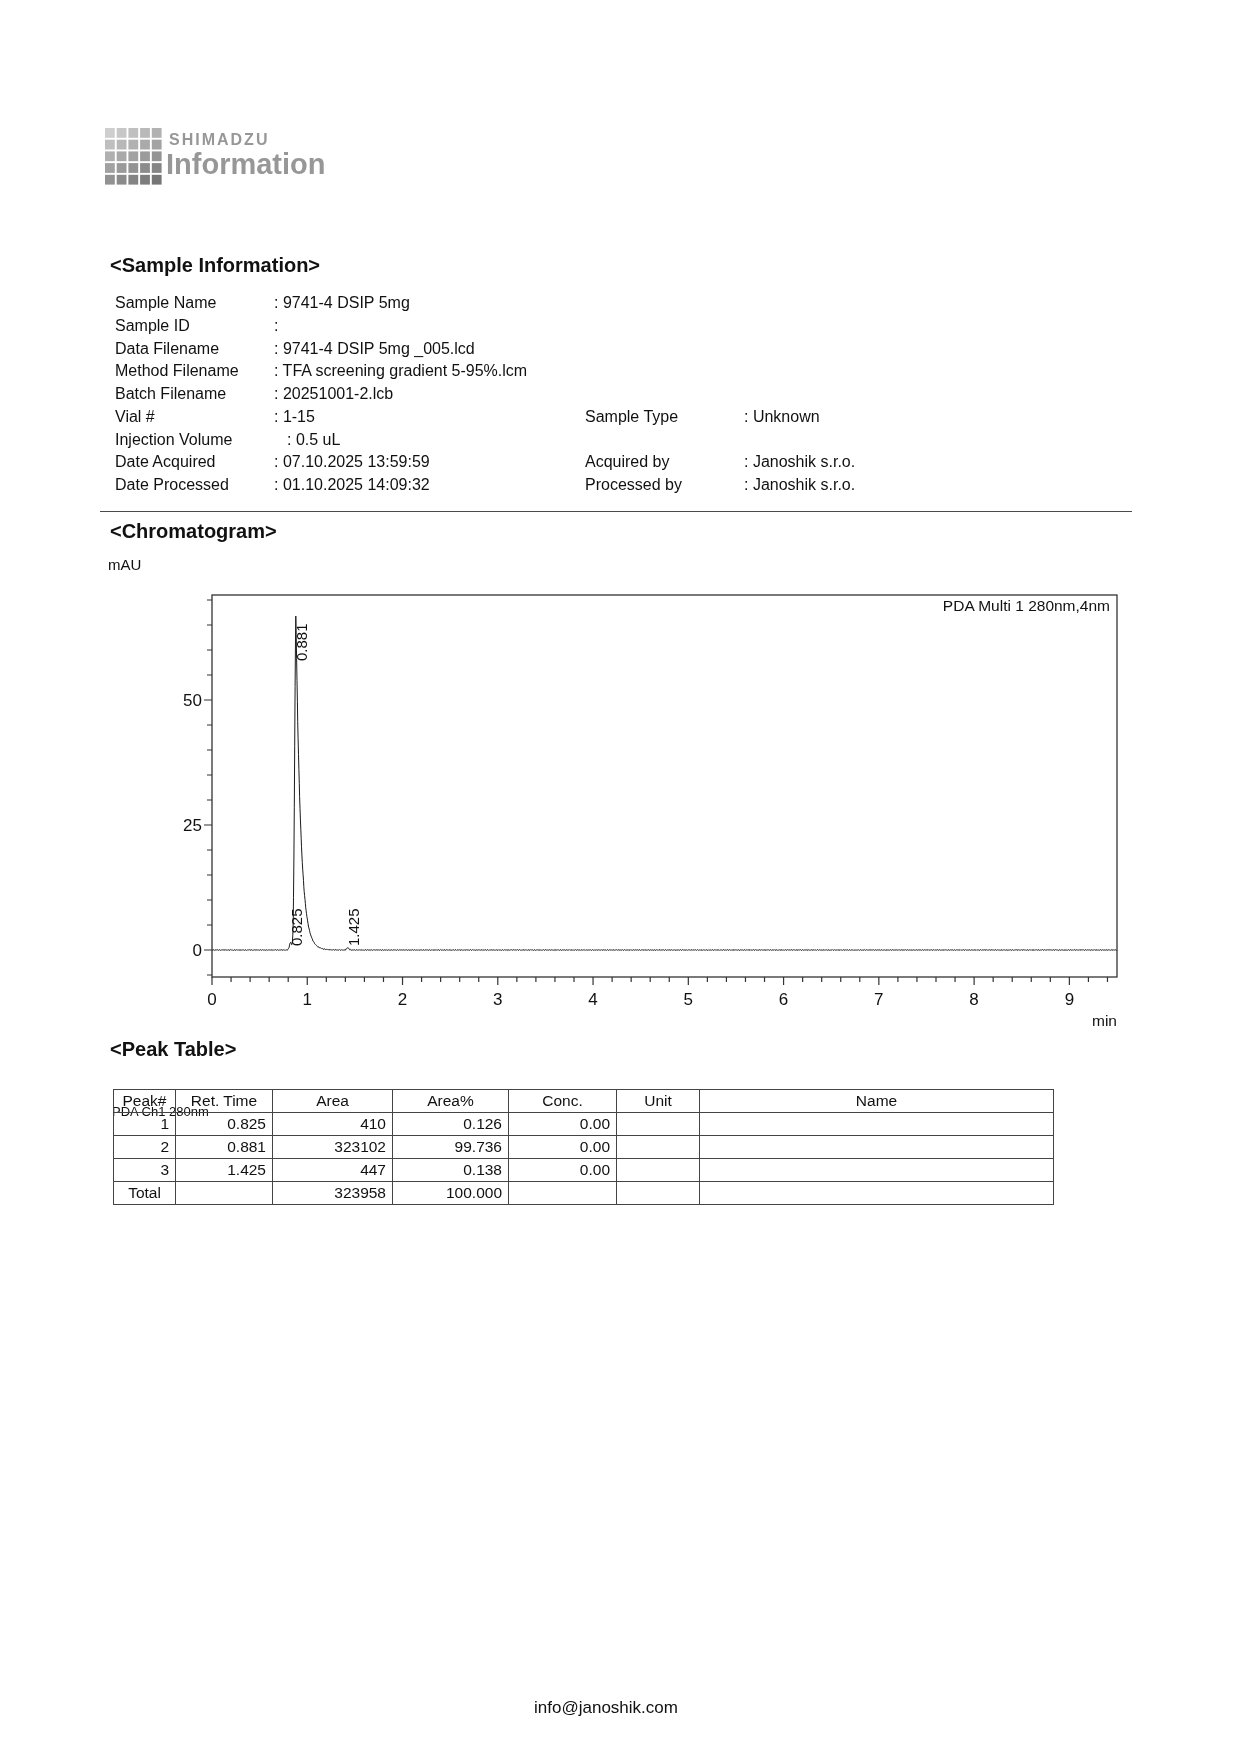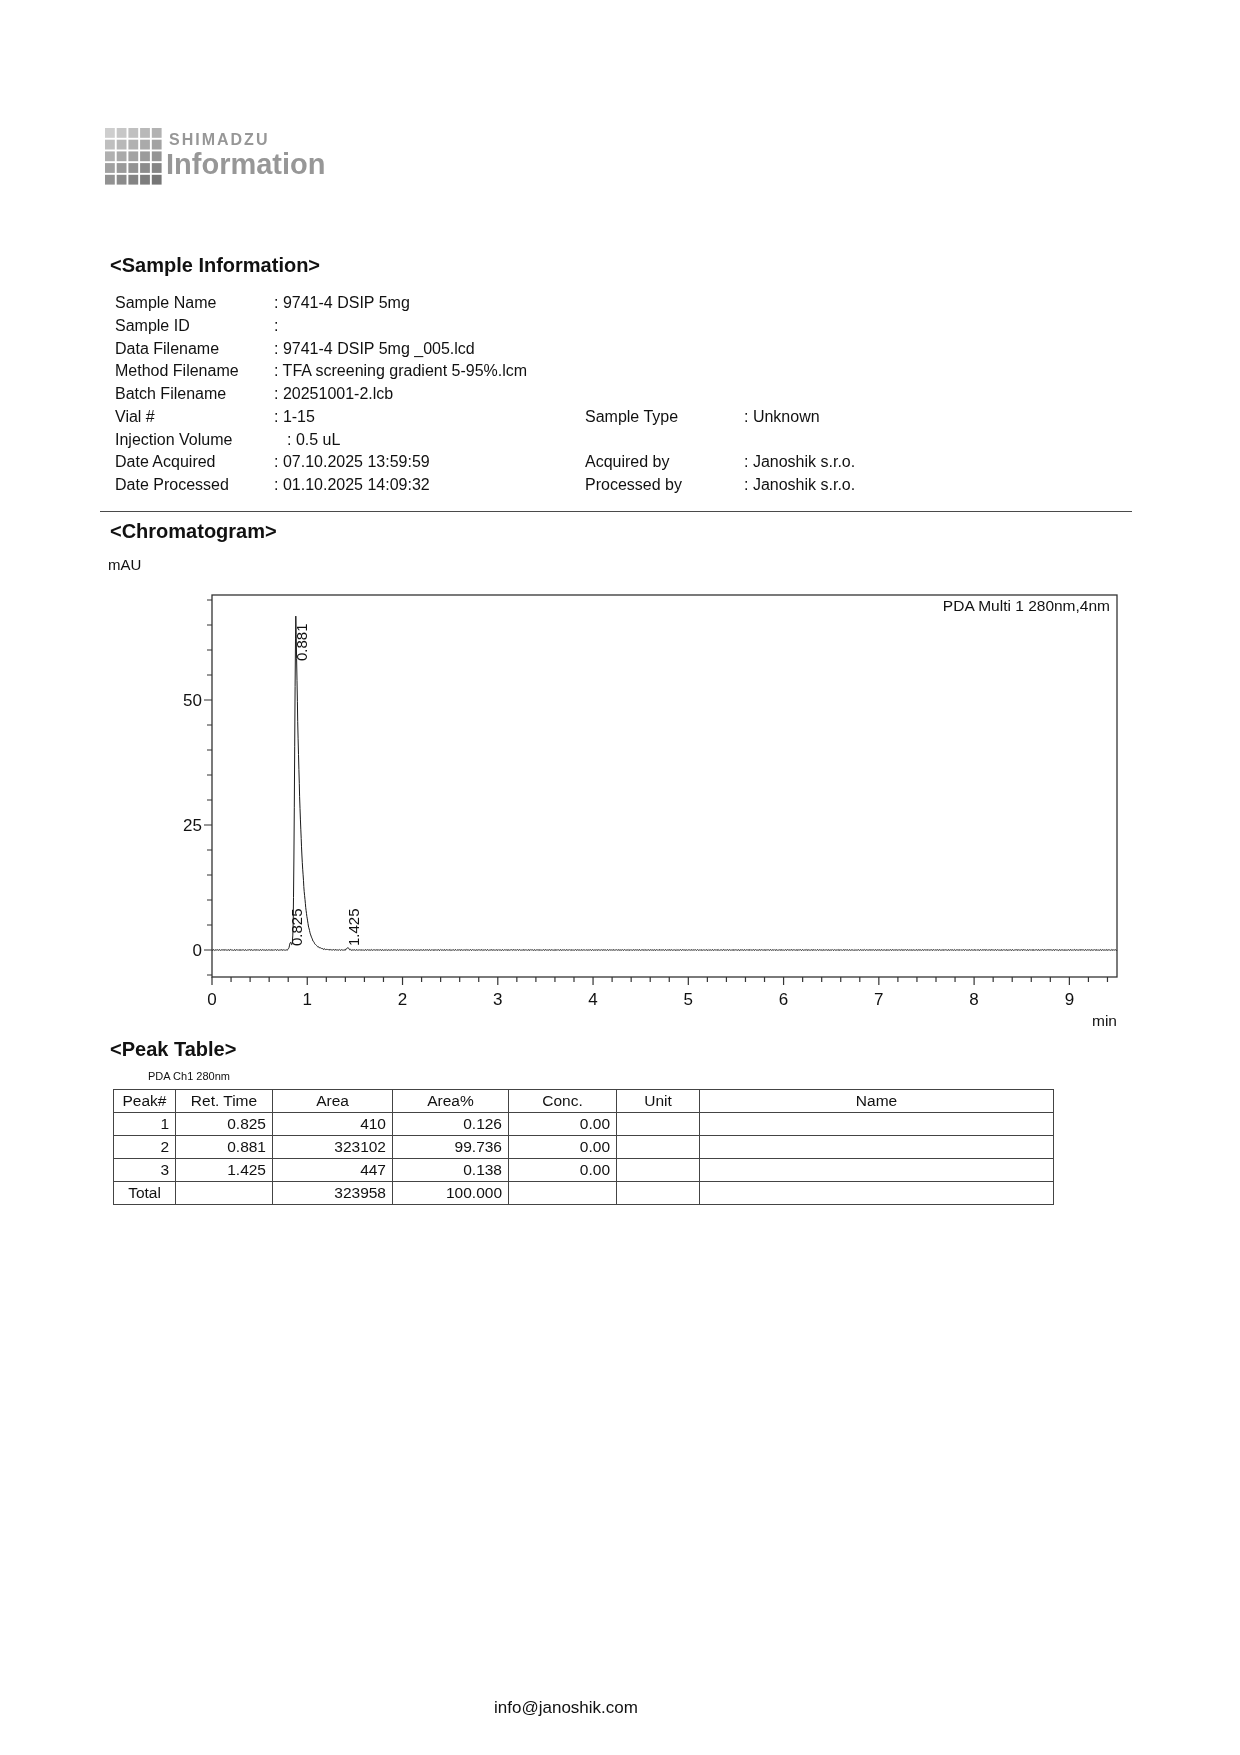--- a/index.html
+++ b/index.html
@@ -20,33 +20,33 @@
   .si-label{position:absolute;top:0;white-space:pre;}
   
   #divider{left:100px;top:511px;width:1032px;height:0;border-top:1.6px solid #4a4a4a;}
   
   #chrom-heading{left:110px;top:520px;font-size:20px;font-weight:bold;}
   #y-unit{left:108px;top:556px;font-size:15px;}
   #chart-svg{left:0;top:553px;pointer-events:none;}
   svg text{font-family:"Liberation Sans", sans-serif;fill:#111;}
   
   #pt-heading{left:110px;top:1038px;font-size:20px;font-weight:bold;}
-  #pt-channel{left:112px;top:1070px;font-size:11px;margin-left:36px;}
+  #pt-channel{left:112px;top:1104px;font-size:13px;}
   #pt-wrap{left:113px;top:1089px;}
   table.peak{border-collapse:collapse;table-layout:fixed;}
   table.peak td,table.peak th{
     border:1px solid #444;font-size:15.5px;font-weight:normal;
     height:22px;padding:0 6px;overflow:hidden;white-space:nowrap;
   }
   table.peak th{text-align:center;}
   td.num{text-align:right;}
   td.ctr{text-align:center;}
   td.txt{text-align:left;}
   
-  #footer-email{left:0;top:1698px;width:1132px;text-align:center;font-size:17px;}
+  #footer-email{left:0;top:1698px;width:1132px;text-align:center;font-size:17px;padding-left:40px;}
 </style>
 </head>
 <body>
 
 <div id="page">
 
   <svg class="abs" id="logo" style="left:105px;top:128px;" width="58" height="58" viewBox="0 0 58 58">
       <rect x="0" y="0" width="9.8" height="9.8" fill="rgb(206,206,206)"></rect>
       <rect x="11.700000000000001" y="0" width="9.8" height="9.8" fill="rgb(199,199,199)"></rect>
       <rect x="23.400000000000002" y="0" width="9.8" height="9.8" fill="rgb(192,192,192)"></rect>

